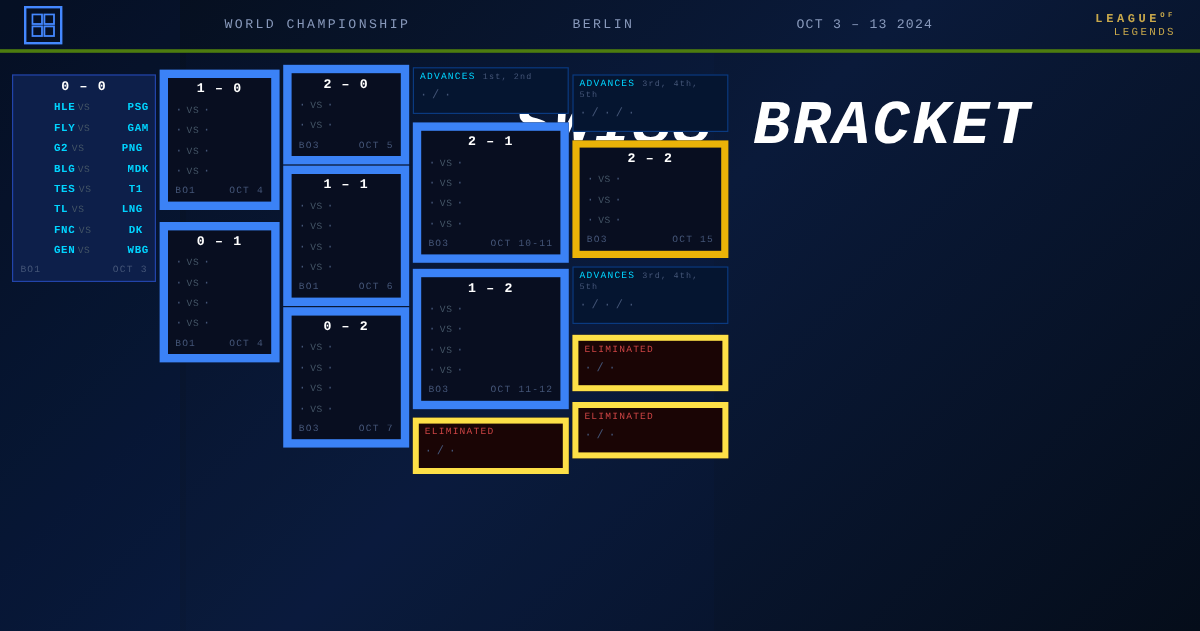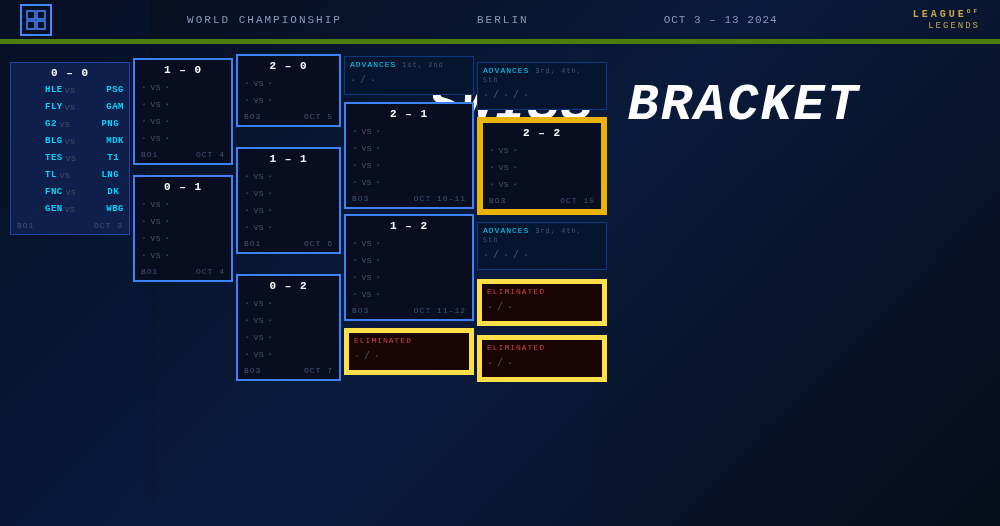--- a/index.html
+++ b/index.html
@@ -28,21 +28,21 @@
       z-index: 1;
       width: 100%;
       height: 100%;
     }
     
     .header {
       display: flex;
       align-items: center;
       justify-content: space-between;
       padding: 10px 20px;
-      border-bottom: 5px solid #4d7c0f;
+      border-bottom: 3px solid #4d7c0f;
       height: 44px;
     }
     .logo-icon {
       width: 32px;
       height: 32px;
       border: 2px solid #4488ff;
       display: flex;
       align-items: center;
       justify-content: center;
       color: #4488ff;
@@ -99,21 +99,21 @@
       position: absolute;
       top: 44px;
       left: 0;
       right: 0;
       bottom: 0;
       padding: 8px 10px;
     }
     
     .bracket-group {
       background: #080e20;
-      border: 2px solid #3b82f6;
+      border: 7px solid #3b82f6;
       padding: 4px 6px;
       min-width: 95px;
     }
     .bracket-match {
       display: flex;
       align-items: center;
       gap: 3px;
       height: 16px;
       margin: 1px 0;
       font-size: 9px;
@@ -332,21 +332,21 @@
             <span class="vs-text">VS</span>
             <span class="dot-placeholder">·</span>
           </div>
           <div class="round-footer">
             <span>BO1</span>
             <span>OCT 4</span>
           </div>
         </div>
       </div>
 
-      <div style="width:105px; display:flex; flex-direction:column; gap:20px; margin-top:2px;">
+      <div style="width:105px; display:flex; flex-direction:column; gap:1px; margin-top:2px;">
 
         <div class="bracket-group">
           <div class="score-header">2 – 0</div>
           <div class="bracket-match">
             <span class="dot-placeholder">·</span>
             <span class="vs-text">VS</span>
             <span class="dot-placeholder">·</span>
           </div>
           <div class="bracket-match">
             <span class="dot-placeholder">·</span>

